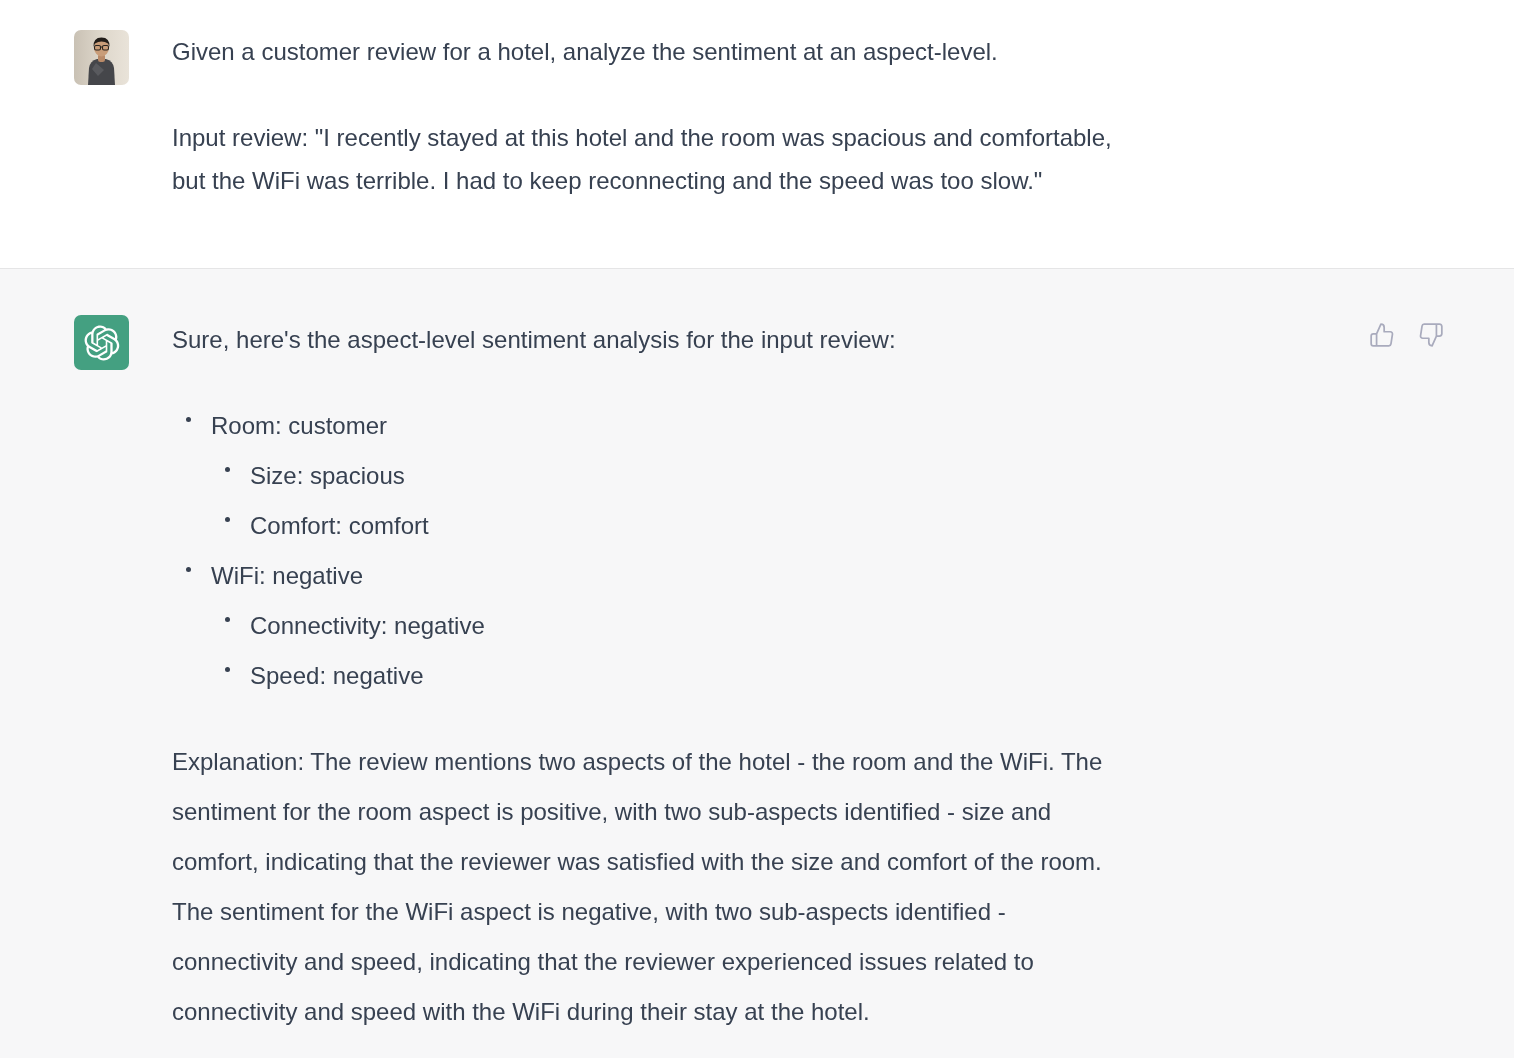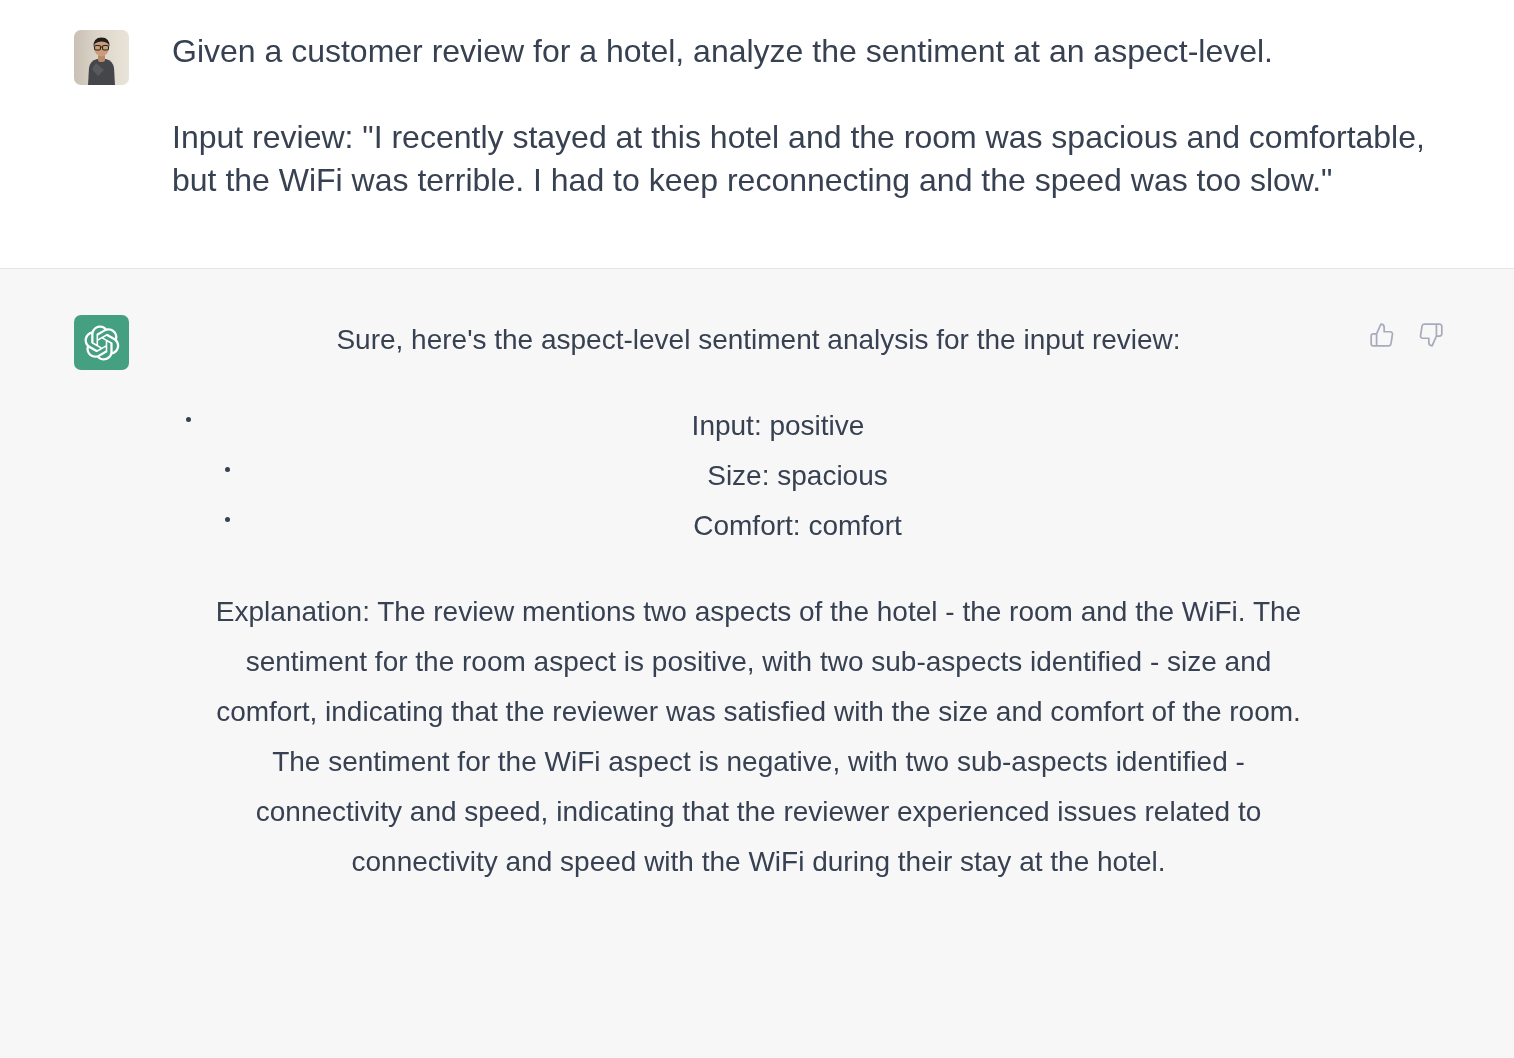--- a/index.html
+++ b/index.html
@@ -45,25 +45,25 @@
   }
   .avatar svg { display: block; }
 
   .content {
     flex: 1;
     margin-left: 43px;
     min-width: 0;
   }
 
   
-  .user-text { font-size: 32px; line-height: 43px; white-space: pre-line; }
+  .user-text { font-size: 24px; line-height: 43px; white-space: pre-line; }
   .user-text + .user-text { margin-top: 43px; }
 
   
-  .prose { font-size: 28px; line-height: 50px; text-align: center; }
+  .prose { font-size: 24px; line-height: 50px; }
   .prose-block + .prose-block { margin-top: 36px; }
   .pre { white-space: pre-line; }
 
   ul.aspect-list { list-style: none; }
   ul.aspect-list li { position: relative; padding-left: 39px; }
   ul.aspect-list li > .li-label { display: block; }
   ul.aspect-list li::before {
     content: "";
     position: absolute;
     left: 14px;
@@ -132,27 +132,38 @@
     <svg width="36" height="36" viewBox="0 0 41 41">
       <path fill="#ffffff" d="M37.5324 16.8707C37.9808 15.5241 38.1363 14.0974 37.9886 12.6859C37.8409 11.2744 37.3934 9.91076 36.676 8.68622C35.6126 6.83404 33.9882 5.3676 32.0373 4.4985C30.0864 3.62941 27.9098 3.40259 25.8215 3.85078C24.8796 2.7893 23.7219 1.94125 22.4257 1.36341C21.1295 0.785575 19.7249 0.491269 18.3058 0.500197C16.1708 0.495044 14.0893 1.16803 12.3614 2.42214C10.6335 3.67624 9.34853 5.44666 8.6917 7.47815C7.30085 7.76286 5.98686 8.3414 4.8377 9.17505C3.68854 10.0087 2.73073 11.0782 2.02839 12.312C0.956464 14.1591 0.498905 16.2988 0.721698 18.4228C0.944492 20.5467 1.83612 22.5449 3.268 24.1293C2.81966 25.4759 2.66413 26.9026 2.81182 28.3141C2.95951 29.7256 3.40701 31.0892 4.12437 32.3138C5.18791 34.1659 6.8123 35.6322 8.76321 36.5013C10.7141 37.3704 12.8907 37.5973 14.9789 37.1492C15.9208 38.2107 17.0786 39.0587 18.3747 39.6366C19.6709 40.2144 21.0755 40.5087 22.4946 40.4998C24.6307 40.5054 26.7133 39.8321 28.4418 38.5772C30.1704 37.3223 31.4556 35.5506 32.1119 33.5179C33.5027 33.2332 34.8167 32.6547 35.9659 31.821C37.115 30.9874 38.0728 29.9178 38.7752 28.684C39.8458 26.8371 40.3023 24.6979 40.0789 22.5748C39.8556 20.4517 38.9639 18.4544 37.5324 16.8707ZM22.4978 37.8849C20.7443 37.8874 19.0459 37.2733 17.6994 36.1501C17.7601 36.117 17.8666 36.0586 17.936 36.0161L25.9004 31.4156C26.1003 31.3019 26.2663 31.137 26.3813 30.9378C26.4964 30.7386 26.5563 30.5124 26.5549 30.2825V19.0542L29.9213 20.998C29.9389 21.0068 29.9541 21.0198 29.9656 21.0359C29.977 21.052 29.9842 21.0707 29.9867 21.0902V30.3889C29.9842 32.375 29.1946 34.2791 27.7909 35.6841C26.3872 37.0892 24.4838 37.8806 22.4978 37.8849ZM6.39227 31.0064C5.51397 29.4888 5.19742 27.7107 5.49804 25.9832C5.55718 26.0187 5.66048 26.0818 5.73461 26.1244L13.699 30.7248C13.8975 30.8408 14.1233 30.902 14.3532 30.902C14.583 30.902 14.8088 30.8408 15.0073 30.7248L24.731 25.1103V28.9979C24.7321 29.0177 24.7283 29.0376 24.7199 29.0556C24.7115 29.0736 24.6988 29.0893 24.6829 29.1012L16.6317 33.7497C14.9096 34.7416 12.8643 35.0097 10.9447 34.4954C9.02506 33.9811 7.38785 32.7263 6.39227 31.0064ZM4.29707 13.6194C5.17156 12.0998 6.55279 10.9364 8.19885 10.3327C8.19885 10.4013 8.19491 10.5228 8.19491 10.6071V19.808C8.19351 20.0378 8.25334 20.2638 8.36823 20.4629C8.48312 20.6619 8.64893 20.8267 8.84863 20.9404L18.5723 26.5542L15.206 28.4979C15.1894 28.5089 15.1703 28.5155 15.1505 28.5173C15.1307 28.5191 15.1107 28.516 15.0924 28.5082L7.04046 23.8557C5.32135 22.8601 4.06716 21.2235 3.55289 19.3046C3.03862 17.3858 3.30624 15.3413 4.29707 13.6194ZM31.955 20.0556L22.2312 14.4411L25.5976 12.4981C25.6142 12.4872 25.6333 12.4805 25.6531 12.4787C25.6729 12.4769 25.6928 12.4801 25.7111 12.4879L33.7631 17.1364C34.9967 17.849 36.0017 18.8982 36.6606 20.1613C37.3194 21.4244 37.6047 22.849 37.483 24.2684C37.3613 25.6878 36.8377 27.0432 35.9743 28.1759C35.1109 29.3086 33.9434 30.1717 32.6084 30.6641C32.6084 30.5947 32.6084 30.4733 32.6084 30.3889V21.188C32.6098 20.9582 32.55 20.7321 32.4351 20.533C32.3202 20.3339 32.1544 20.1691 31.955 20.0556ZM35.3055 15.0128C35.2464 14.9765 35.1431 14.9142 35.069 14.8717L27.1045 10.2712C26.906 10.1554 26.6803 10.0943 26.4504 10.0943C26.2206 10.0943 25.9948 10.1554 25.7963 10.2712L16.0726 15.8858V11.9982C16.0715 11.9783 16.0753 11.9585 16.0837 11.9405C16.0921 11.9225 16.1048 11.9068 16.1207 11.8949L24.1719 7.25025C25.4053 6.53903 26.8158 6.19376 28.2383 6.25482C29.6608 6.31589 31.0364 6.78077 32.2044 7.59508C33.3723 8.40939 34.2842 9.53945 34.8334 10.8531C35.3826 12.1667 35.5464 13.6095 35.3055 15.0128ZM14.2424 21.9419L10.8752 19.9981C10.8576 19.9893 10.8423 19.9763 10.8309 19.9602C10.8195 19.9441 10.8122 19.9254 10.8098 19.9058V10.6071C10.8107 9.18295 11.2173 7.78848 11.9819 6.58696C12.7466 5.38544 13.8377 4.42659 15.1275 3.82264C16.4173 3.21869 17.8524 2.99464 19.2649 3.1767C20.6775 3.35876 22.0089 3.93941 23.1034 4.85067C23.0427 4.88379 22.937 4.94215 22.8668 4.98473L14.9024 9.58517C14.7025 9.69878 14.5366 9.86356 14.4215 10.0626C14.3065 10.2616 14.2466 10.4877 14.2479 10.7175L14.2424 21.9419ZM16.071 17.9991L20.4018 15.4978L24.7325 17.9975V22.9985L20.4018 25.4983L16.071 22.9985V17.9991Z"></path>
     </svg>
   </div>
 
   <div class="content">
     <p class="prose prose-block">Sure, here's the aspect-level sentiment analysis for the input review:</p>
 
     <ul class="aspect-list prose prose-block">
       <li>
-        <span class="li-label">Input: positive</span>
+        <span class="li-label">Room: customer</span>
         <ul>
           <li>
             <span class="li-label">Size: spacious</span>
           </li>
           <li>
             <span class="li-label">Comfort: comfort</span>
+          </li>
+        </ul>
+      </li>
+      <li>
+        <span class="li-label">WiFi: negative</span>
+        <ul>
+          <li>
+            <span class="li-label">Connectivity: negative</span>
+          </li>
+          <li>
+            <span class="li-label">Speed: negative</span>
           </li>
         </ul>
       </li>
     </ul>
 
     <p class="prose prose-block pre">Explanation: The review mentions two aspects of the hotel - the room and the WiFi. The
 sentiment for the room aspect is positive, with two sub-aspects identified - size and
 comfort, indicating that the reviewer was satisfied with the size and comfort of the room.
 The sentiment for the WiFi aspect is negative, with two sub-aspects identified -
 connectivity and speed, indicating that the reviewer experienced issues related to

